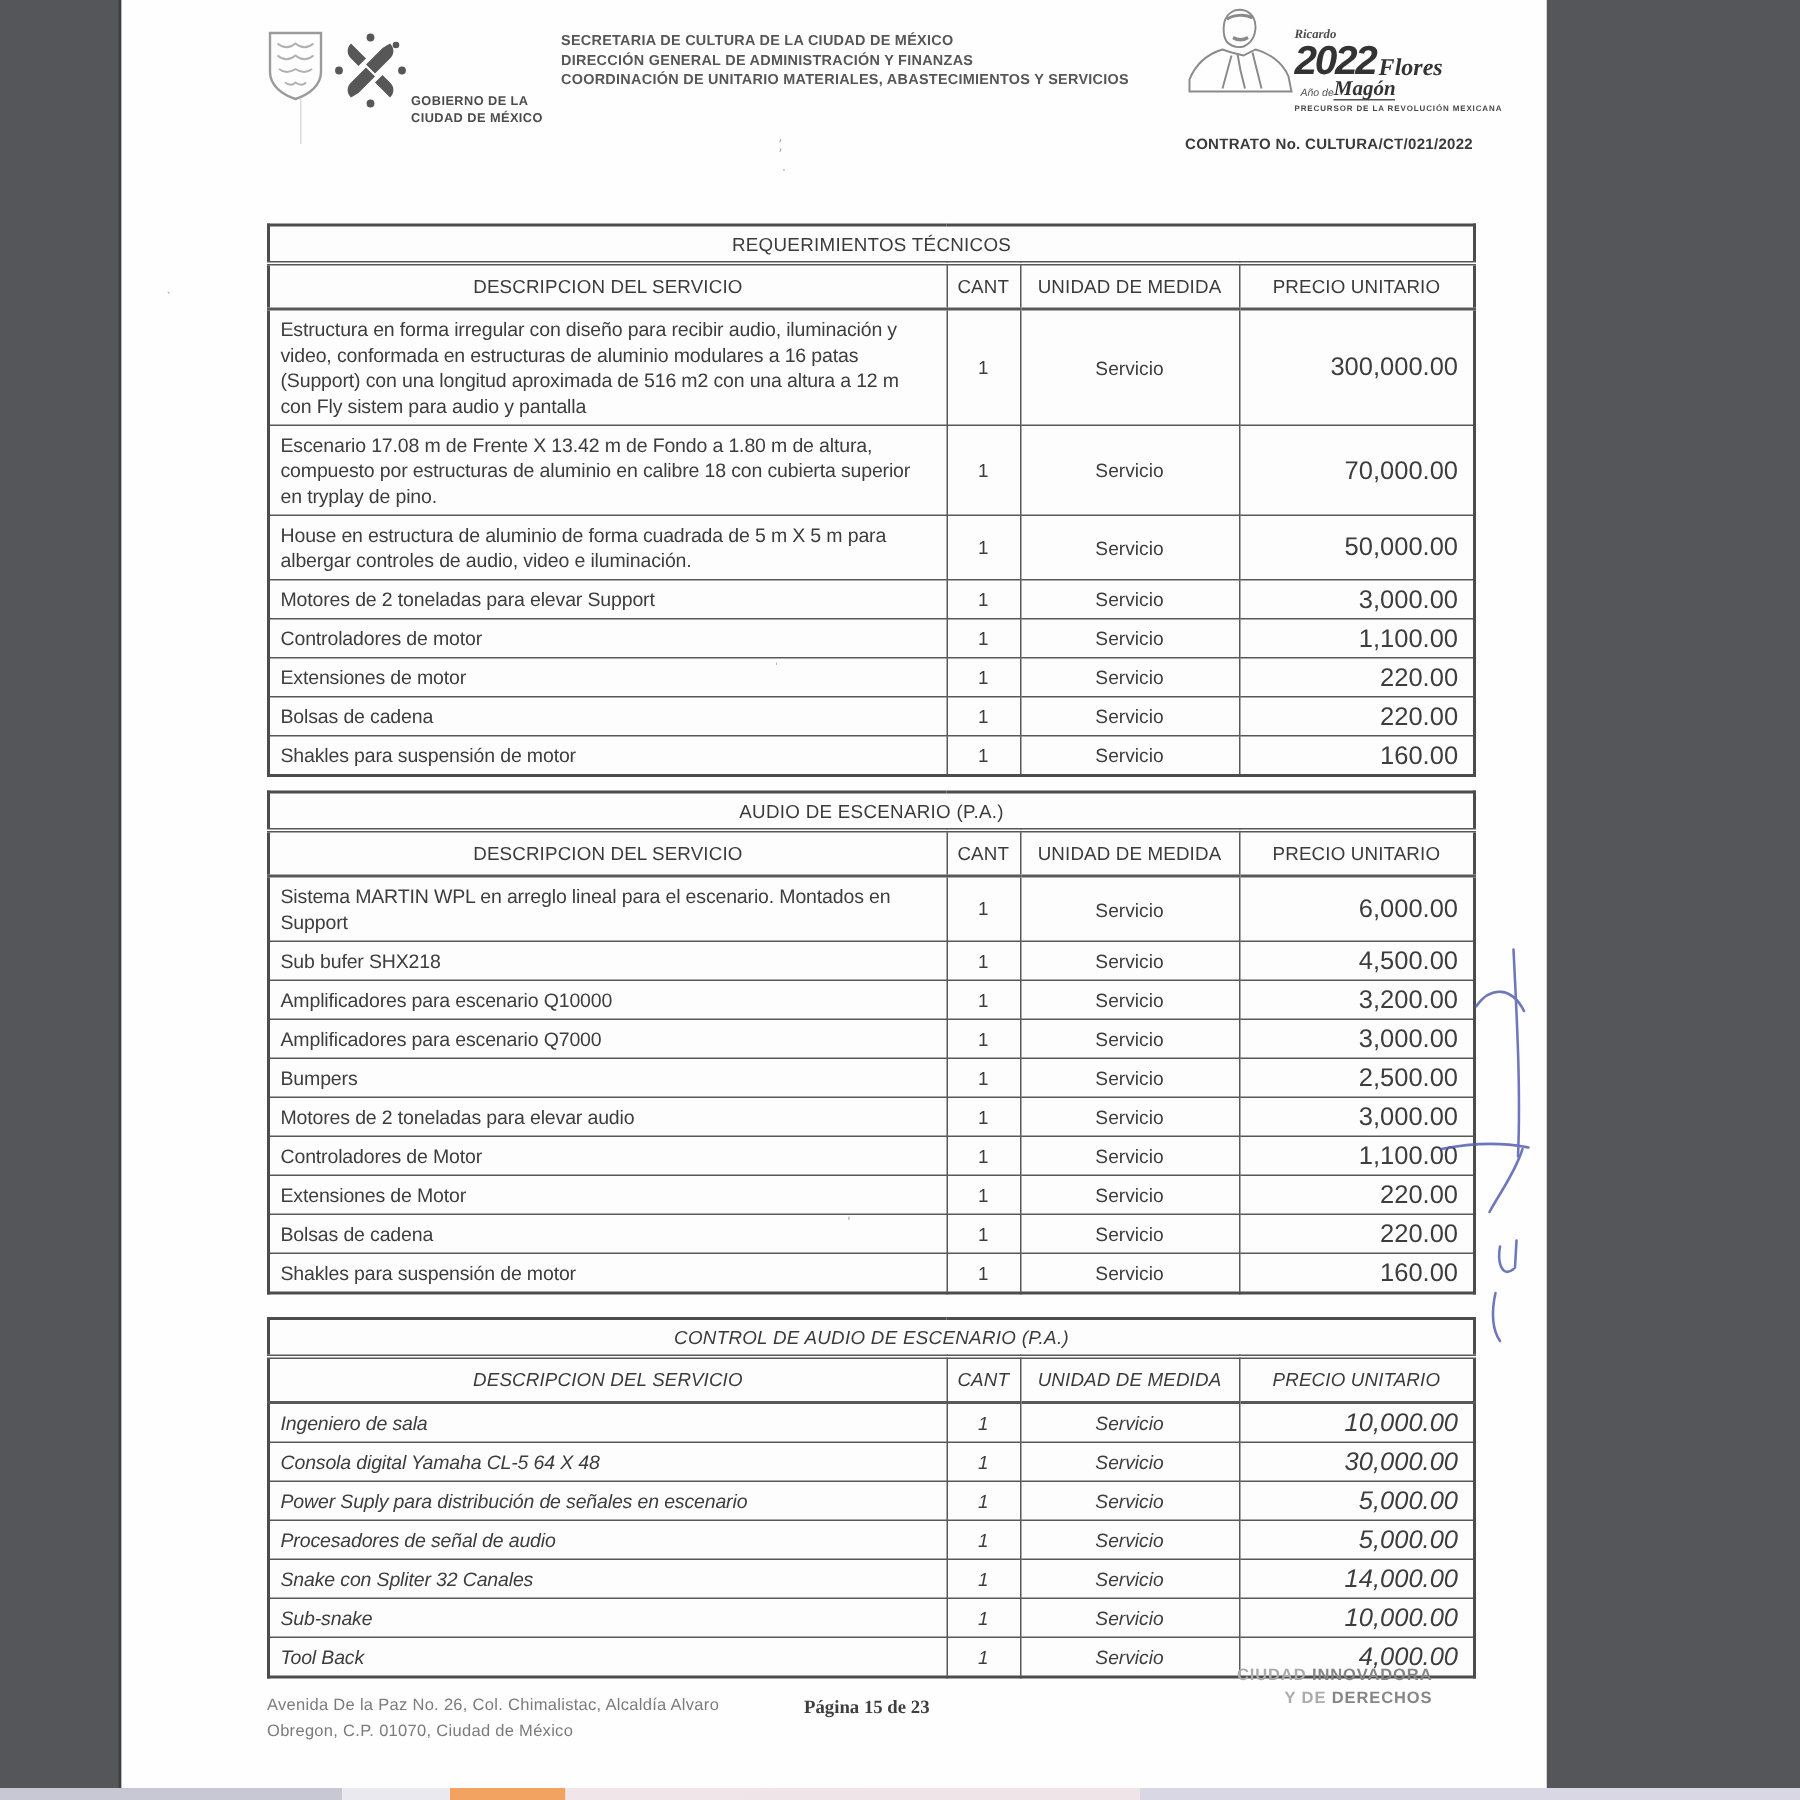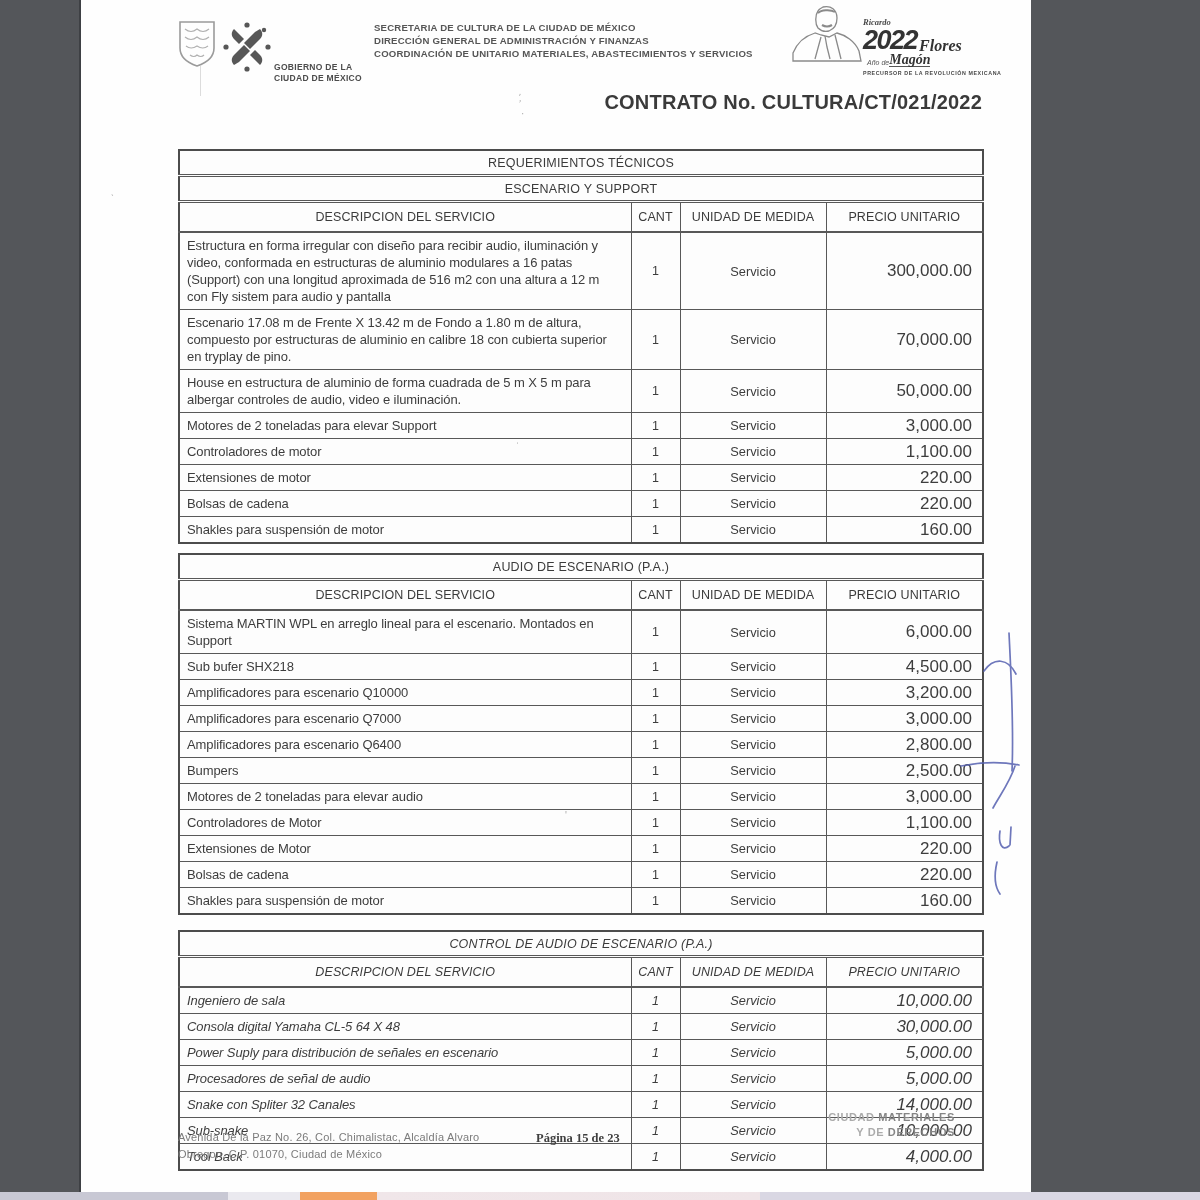--- a/index.html
+++ b/index.html
@@ -21,21 +21,21 @@
   .magon-logo { position:absolute; left:704px; top:3px; width:212px; height:64px; }
   .magon-text { position:absolute; left:78px; top:14px; width:134px; }
   .magon-row { display:flex; align-items:flex-end; }
   .magon-year { font-size:27px; font-weight:800; font-style:italic; letter-spacing:-1.5px; color:#333; line-height:26px; }
   .magon-anode { font-size:7px; font-style:italic; color:#555; margin:0 0 1px 4px; }
   .magon-names { margin-left:2px; line-height:9px; }
   .magon-ricardo { font-size:8.5px; font-style:italic; font-weight:bold; color:#4a4a4a; font-family:"Liberation Serif",serif; }
   .magon-flores { font-size:16px; font-style:italic; font-weight:bold; color:#333; font-family:"Liberation Serif",serif; line-height:14px; }
   .magon-magon { font-size:14px; font-style:italic; font-weight:bold; color:#333; font-family:"Liberation Serif",serif; line-height:13px; border-bottom:1px solid #555; }
   .magon-tagline { font-size:5.3px; font-weight:bold; letter-spacing:.6px; color:#474747; margin-top:3px; white-space:nowrap; }
-  .contract-line { position:absolute; right:49px; top:91px; font-size:20px; font-weight:bold; letter-spacing:.2px; color:#3a3a3a; }
+  .contract-line { position:absolute; right:49px; top:91px; font-size:10px; font-weight:bold; letter-spacing:.2px; color:#3a3a3a; }
 
   
   .tables-wrap { position:absolute; left:97px; top:149px; width:924px; }
   table { border-collapse:collapse; width:804px; table-layout:fixed; background:#fdfdfd;
           font-size:13px; color:#3d3d3d; }
   table + table.gap-sm { margin-top:9px; }
   table + table.gap-md { margin-top:15px;font-style:italic; }
   table { border:2px solid #4c4c4c; }
   col.c-desc { width:452px; } col.c-cant { width:49px; } col.c-unit { width:146px; } col.c-price { width:157px; }
   td,th { border:1px solid #585858; }
@@ -143,23 +143,20 @@
           <col class="c-desc">
           <col class="c-cant">
           <col class="c-unit">
           <col class="c-price">
         </colgroup>
         <thead>
           <tr>
             <td class="title" colspan="4">REQUERIMIENTOS TÉCNICOS</td>
           </tr>
           <tr>
-            <td class="title" colspan="4">ESCENARIO Y SUPPORT</td>
-          </tr>
-          <tr>
             <th>DESCRIPCION DEL SERVICIO</th>
             <th>CANT</th>
             <th>UNIDAD DE MEDIDA</th>
             <th>PRECIO UNITARIO</th>
           </tr>
         </thead>
         <tbody>
           <tr>
             <td class="desc">Estructura en forma irregular con diseño para recibir audio, iluminación y video, conformada en estructuras de aluminio modulares a 16 patas (Support) con una longitud aproximada de 516 m2 con una altura a 12 m con Fly sistem para audio y pantalla</td>
             <td class="cant">1</td>
@@ -247,26 +244,20 @@
             <td class="unit">Servicio</td>
             <td class="price">3,200.00</td>
           </tr>
           <tr>
             <td class="desc">Amplificadores para escenario Q7000</td>
             <td class="cant">1</td>
             <td class="unit">Servicio</td>
             <td class="price">3,000.00</td>
           </tr>
           <tr>
-            <td class="desc">Amplificadores para escenario Q6400</td>
-            <td class="cant">1</td>
-            <td class="unit">Servicio</td>
-            <td class="price">2,800.00</td>
-          </tr>
-          <tr>
             <td class="desc">Bumpers</td>
             <td class="cant">1</td>
             <td class="unit">Servicio</td>
             <td class="price">2,500.00</td>
           </tr>
           <tr>
             <td class="desc">Motores de 2 toneladas para elevar audio</td>
             <td class="cant">1</td>
             <td class="unit">Servicio</td>
             <td class="price">3,000.00</td>
@@ -362,21 +353,21 @@
       </table>
   </div>
 
   <div class="footer-address">
     <div>Avenida De la Paz  No. 26, Col. Chimalistac, Alcaldía Alvaro</div>
     <div>Obregon, C.P. 01070, Ciudad de México</div>
   </div>
   <div class="footer-page">Página 15 de 23</div>
   <div class="footer-slogan">
     <div>
-      <span class="lt">CIUDAD </span><span class="bd">MATERIALES</span>
+      <span class="lt">CIUDAD </span><span class="bd">INNOVADORA</span>
     </div>
     <div>
       <span class="lt">Y DE </span><span class="bd">DERECHOS</span>
     </div>
   </div>
 
   <svg class="pen-overlay" viewBox="0 0 90 290" width="90" height="290">
     <g fill="none" stroke="#5560b0" stroke-width="1.7" stroke-linecap="round" opacity="0.85">
       <path d="M59 18 C61 60, 64 110, 62 156"></path>
       <path d="M34 56 C44 42, 58 43, 66 59"></path>

